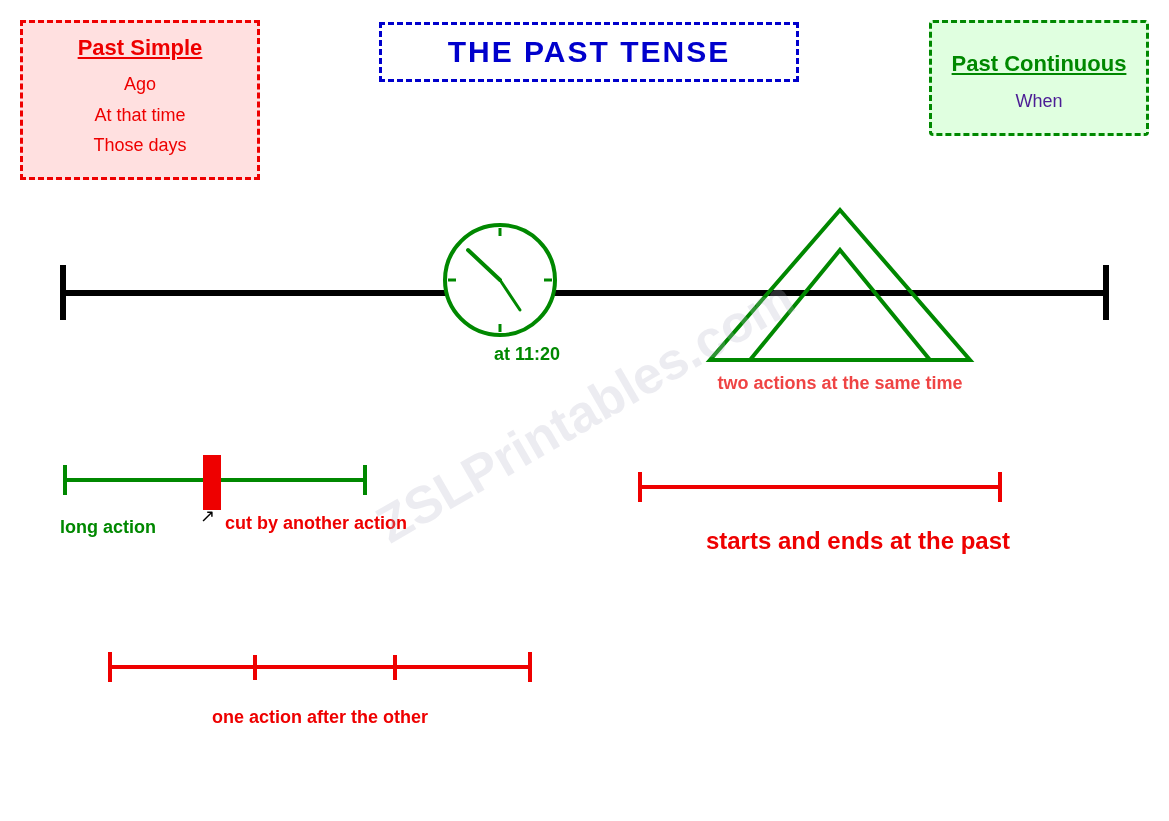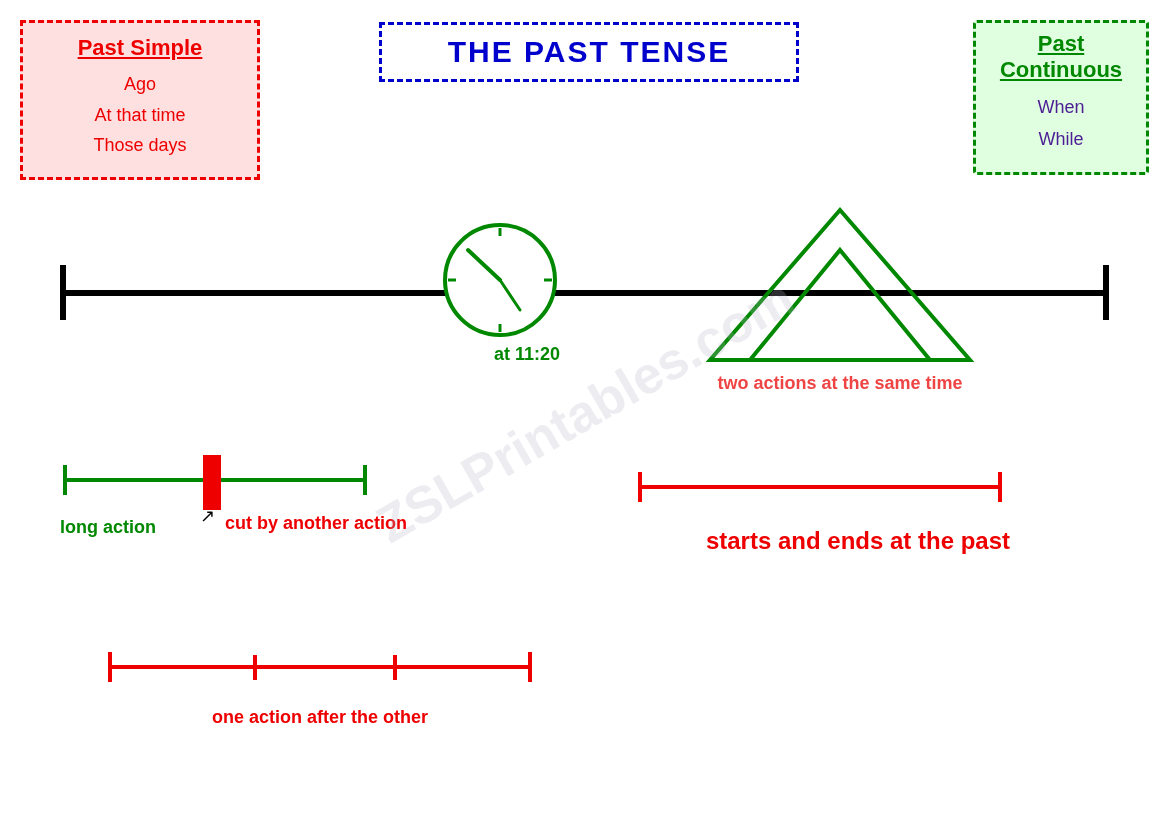--- a/index.html
+++ b/index.html
@@ -67,24 +67,24 @@
       font-size: 30px;
       font-weight: bold;
       letter-spacing: 2px;
     }
 
     
     .past-continuous-box {
       position: absolute;
       top: 20px;
       right: 20px;
-      width: 176px;
+      width: 220px;
       border: 3px dashed #080;
       background: #e0ffe0;
-      padding: 8px 16px 16px 16px;
+      padding: 28px 16px 16px 16px;
       border-radius: 4px;
     }
     .past-continuous-box .box-title {
       color: #080;
       font-size: 22px;
       font-weight: bold;
       text-decoration: underline;
       text-align: center;
       margin-bottom: 8px;
     }
@@ -200,21 +200,20 @@
   <div class="box-item">Those days</div>
 </div>
 
 <div class="main-title-box">
   <div class="title-text">THE PAST TENSE</div>
 </div>
 
 <div class="past-continuous-box">
   <div class="box-title">Past Continuous</div>
   <div class="box-item">When</div>
-  <div class="box-item">While</div>
 </div>
 
 <div class="timeline-left-cap"></div>
 <div class="timeline"></div>
 <div class="timeline-right-cap"></div>
 
 <div class="clock-container">
   <svg class="clock-svg" width="120" height="120" viewBox="0 0 120 120">
     <circle cx="60" cy="60" r="55" fill="white" stroke="#080" stroke-width="4"></circle>
 

